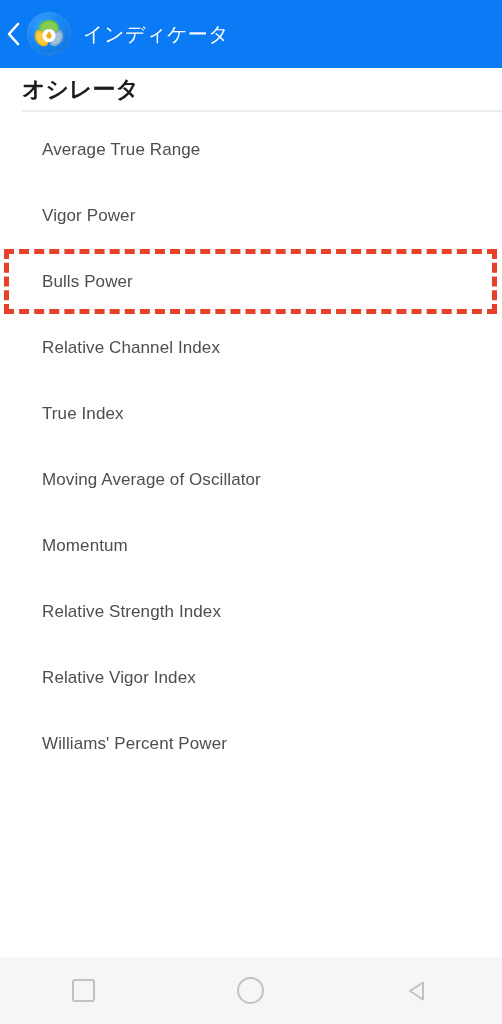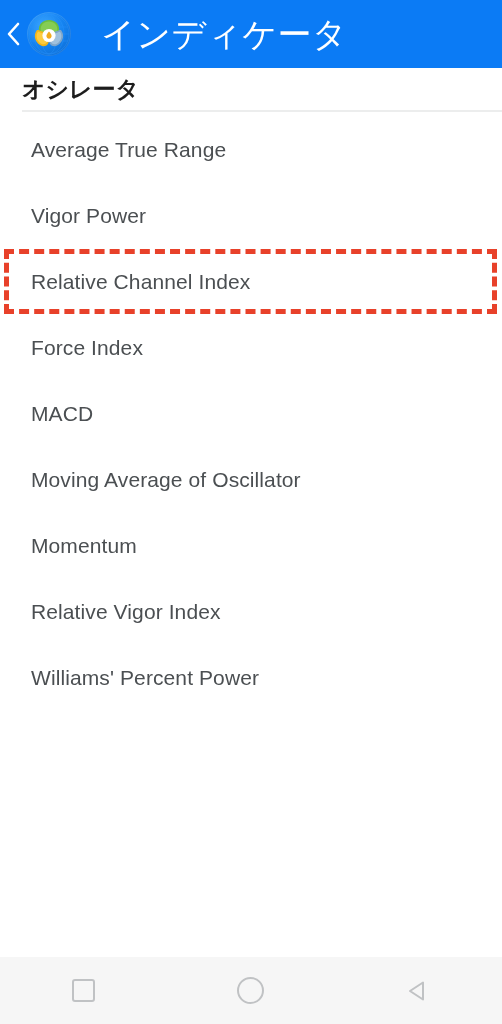--- a/index.html
+++ b/index.html
@@ -51,24 +51,24 @@
     flex: 0 0 auto;
     margin-left: 1px;
     overflow: hidden;
     background: radial-gradient(circle at 38% 32%, #3ba6ff 0%, #1583f0 48%, #0a63c8 100%);
     box-shadow: inset 0 0 0 1px rgba(255,255,255,0.10);
   }
   .app-icon svg { position: absolute; left: 0; top: 0; }
 
   .appbar-title {
     color: #ffffff;
-    font-size: 34px;
+    font-size: 20px;
     line-height: 68px;
     letter-spacing: 0.5px;
-    margin-left: 30px;
+    margin-left: 12px;
     white-space: nowrap;
     font-weight: 400;
   }
 
   
   .section-header {
     position: absolute;
     left: 0;
     top: 68px;
     width: 414px;
@@ -106,22 +106,22 @@
   }
   .list-item {
     position: relative;
     height: 66px;
     display: flex;
     align-items: center;
     cursor: pointer;
     background: #ffffff;
   }
   .list-item-label {
-    padding-left: 31px;
-    font-size: 21px;
+    padding-left: 42px;
+    font-size: 17px;
     color: #4b4f52;
     white-space: nowrap;
     letter-spacing: 0.1px;
     text-align: right;
   }
 
   
   .highlight-box {
     position: absolute;
     left: 4px;
@@ -220,33 +220,36 @@
 
   <div class="list">
 
     <div class="list-item">
       <span class="list-item-label">Average True Range</span>
     </div>
     <div class="list-item">
       <span class="list-item-label">Vigor Power</span>
     </div>
     <div class="list-item">
+      <span class="list-item-label">Bulls Power</span>
+    </div>
+    <div class="list-item">
       <span class="list-item-label">Relative Channel Index</span>
     </div>
     <div class="list-item">
-      <span class="list-item-label">Force Index</span>
-    </div>
-    <div class="list-item">
-      <span class="list-item-label">MACD</span>
+      <span class="list-item-label">True Index</span>
     </div>
     <div class="list-item">
       <span class="list-item-label">Moving Average of Oscillator</span>
     </div>
     <div class="list-item">
       <span class="list-item-label">Momentum</span>
+    </div>
+    <div class="list-item">
+      <span class="list-item-label">Relative Strength Index</span>
     </div>
     <div class="list-item">
       <span class="list-item-label">Relative Vigor Index</span>
     </div>
     <div class="list-item">
       <span class="list-item-label">Williams' Percent Power</span>
     </div>
 
   </div>
 

